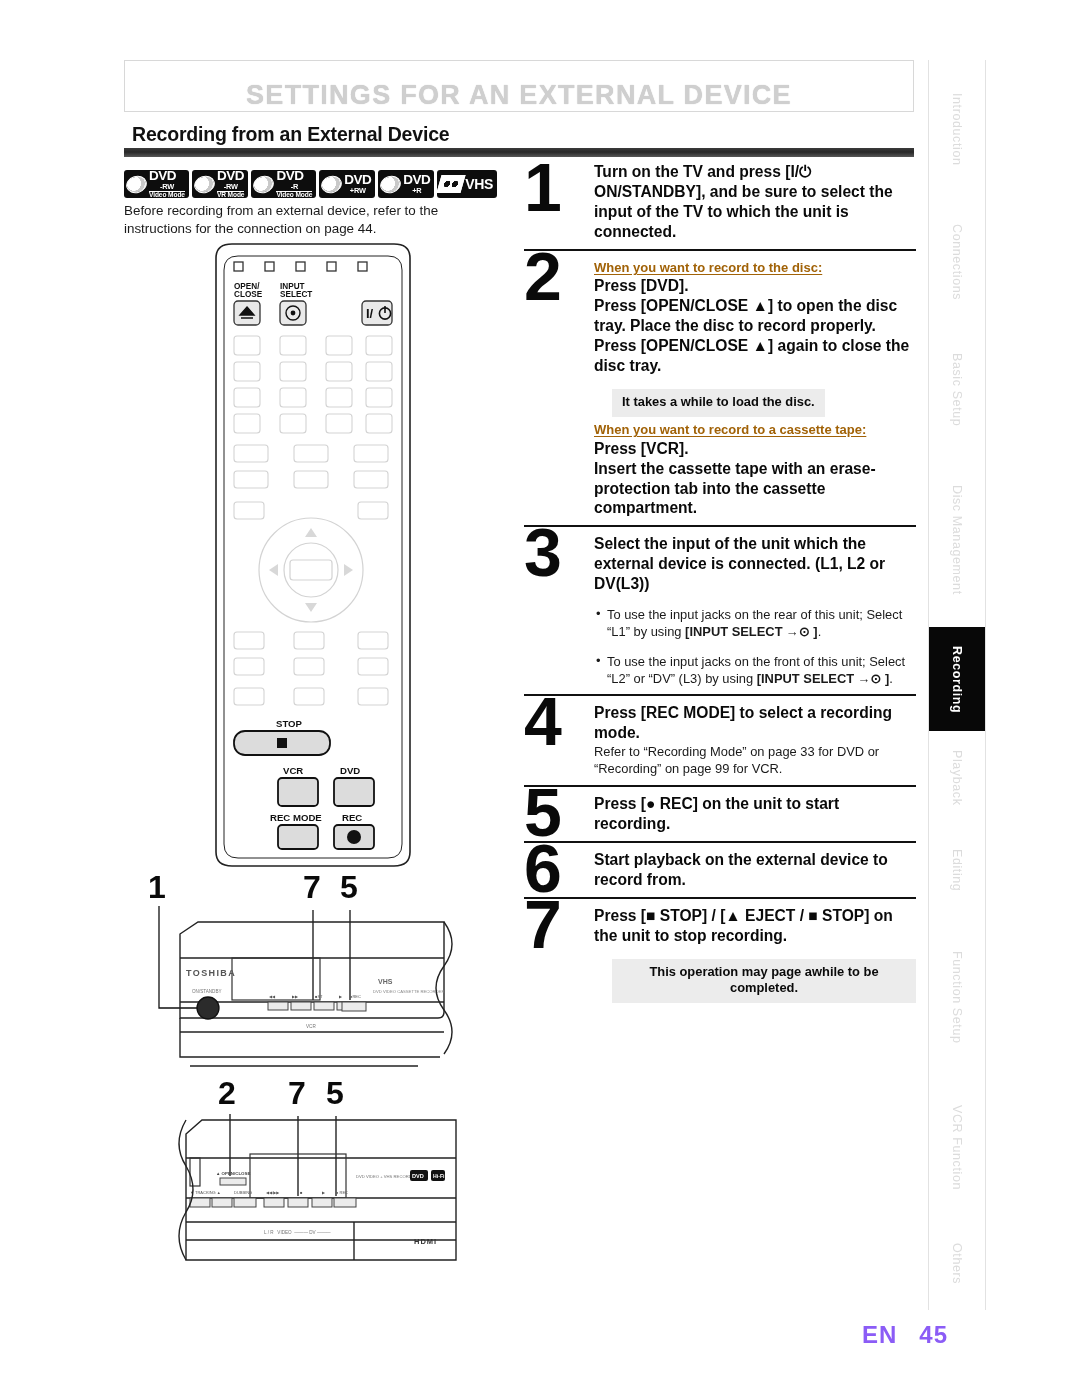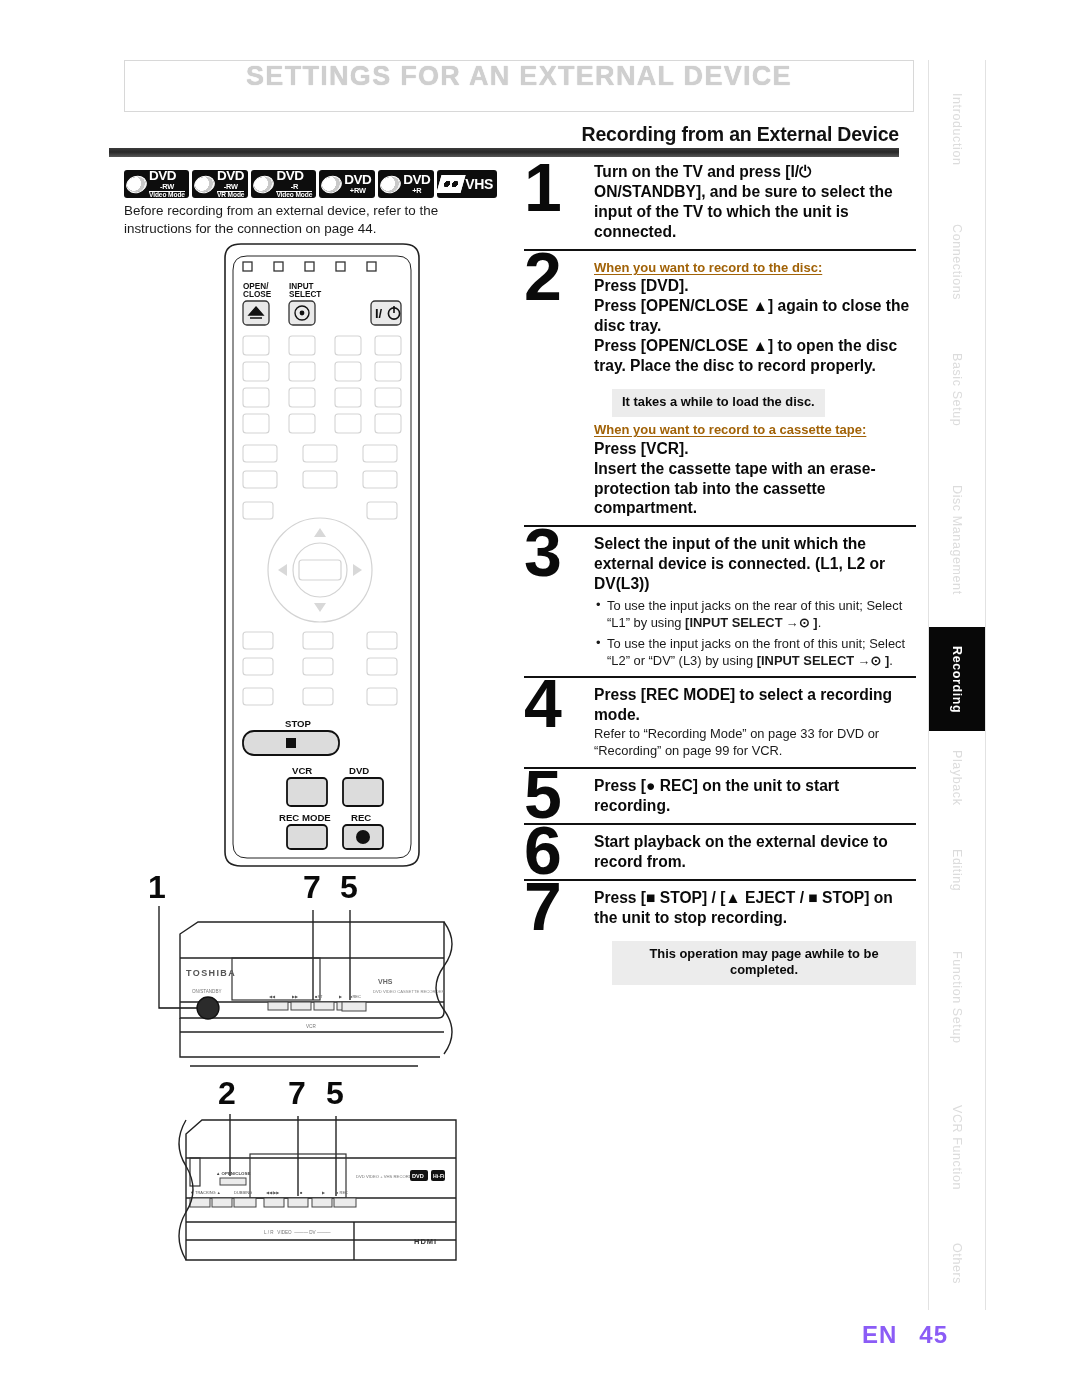--- a/index.html
+++ b/index.html
@@ -6,30 +6,30 @@
   body{
     width:1080px;height:1397px;position:relative;overflow:hidden;
     font-family:"Liberation Sans", sans-serif;color:#111;
   }
   .page{position:absolute;inset:0;}
 
   
   .banner{
     position:absolute;left:124px;top:60px;width:790px;height:52px;
     border:1px solid #d8d8d8;box-sizing:border-box;
-    display:flex;align-items:flex-start;justify-content:center;
+    display:flex;align-items:flex-end;justify-content:center;
   }
   .banner-text{
     font-size:27px;font-weight:700;letter-spacing:1.3px;
     color:#cfcfcf;text-shadow:0 0 1px #bdbdbd;white-space:nowrap;
     font-family:"Liberation Sans", sans-serif;
   }
 
   
-  .sect{position:absolute;left:109px;top:122px;width:790px;text-align:right;}
+  .sect{position:absolute;left:124px;top:122px;width:790px;}
   .sect-title{font-size:19.5px;font-weight:700;letter-spacing:-.2px;
     padding-left:8px;line-height:1.25;color:#111;}
   .sect-rule{height:9px;margin-top:2px;
     background:linear-gradient(180deg,#2c2c2c 0%,#171717 45%,#4a4a4a 100%);
     opacity:.93;}
 
   
   .colL{position:absolute;left:124px;top:168px;width:385px;}
   .colR{position:absolute;left:524px;top:162px;width:392px;}
 
@@ -56,41 +56,41 @@
   .badge .btxt{display:flex;flex-direction:column;justify-content:center;line-height:1;}
   .badge .b1{color:#fff;font-size:13.5px;font-weight:700;letter-spacing:-.5px;}
   .badge .b2{color:#fff;font-size:7.4px;font-weight:700;letter-spacing:-.2px;text-align:center;margin-top:.5px;}
   .badge .b3{color:#fff;font-size:6.6px;font-weight:700;letter-spacing:-.1px;
     text-align:center;margin-top:.6px;border-top:1px solid #fff;padding-top:.5px;}
   .badge .vhs{color:#fff;font-size:14px;font-weight:700;letter-spacing:-.4px;}
 
   .intro{font-size:13.4px;line-height:1.34;margin-top:4px;color:#1a1a1a;}
 
   
-  .remote-wrap{position:absolute;left:207px;top:240px;width:230px;height:630px;}
+  .remote-wrap{position:absolute;left:198px;top:240px;width:230px;height:630px;}
   .remote-svg{position:absolute;left:0;top:0;}
 
   
   .dev1{position:absolute;left:128px;top:862px;width:390px;height:205px;}
   .dev2{position:absolute;left:138px;top:1062px;width:390px;height:225px;}
 
   
   .step{position:relative;padding-left:70px;min-height:40px;}
   .step + .step{border-top:2.4px solid #111;margin-top:7px;padding-top:7px;}
   .stepnum{
     position:absolute;left:0;top:-4px;width:62px;
     font-size:68px;font-weight:700;line-height:.86;color:#0a0a0a;
     font-family:"Liberation Sans", sans-serif;letter-spacing:-3px;
     text-align:left;
   }
   .s-b{font-size:15.6px;font-weight:700;line-height:1.28;color:#0a0a0a;}
   .s-u{font-size:13px;font-weight:700;line-height:1.28;color:#a16207;
     text-decoration:underline;text-underline-offset:2px;display:inline;}
   .s-n{font-size:12.9px;font-weight:400;line-height:1.3;color:#1a1a1a;margin-top:1px;}
-  .s-bul{font-size:12.9px;line-height:1.3;color:#1a1a1a;margin-top:4px;
+  .s-bul{font-size:12.9px;line-height:1.3;color:#1a1a1a;margin-top:13px;
     padding-left:13px;position:relative;}
   .s-bul::before{content:"•";position:absolute;left:2px;top:-1px;font-size:13px;}
   .kb{font-weight:700;}
   .note{
     margin:13px 0 3px 18px;padding:5px 10px 6px;display:inline-block;
     font-size:12.9px;font-weight:700;line-height:1.3;color:#0a0a0a;text-align:center;
     background-color:#ececec;
     background-image:
       radial-gradient(circle at 1px 1px, rgba(140,140,140,.55) .6px, transparent .7px),
       radial-gradient(circle at 3px 4px, rgba(170,170,170,.45) .5px, transparent .6px);
@@ -379,22 +379,22 @@
 
     <div class="step">
       <div class="stepnum">1</div>
       <div class="s-b">Turn on the TV and press [I/⏻ ON/STANDBY], and be sure to select the input of the TV to which the unit is connected.</div>
     </div>
 
     <div class="step">
       <div class="stepnum">2</div>
       <div><span class="s-u">When you want to record to the disc:</span></div>
       <div class="s-b">Press [DVD].</div>
+      <div class="s-b">Press [OPEN/CLOSE ▲] to open the disc tray. Place the disc to record properly.</div>
       <div class="s-b">Press [OPEN/CLOSE ▲] again to close the disc tray.</div>
-      <div class="s-b">Press [OPEN/CLOSE ▲] to open the disc tray. Place the disc to record properly.</div>
       <div class="note">It takes a while to load the disc.</div>
       <div><span class="s-u">When you want to record to a cassette tape:</span></div>
       <div class="s-b">Press [VCR].</div>
       <div class="s-b">Insert the cassette tape with an erase-protection tab into the cassette compartment.</div>
     </div>
 
     <div class="step">
       <div class="stepnum">3</div>
       <div class="s-b">Select the input of the unit which the external device is connected. (L1, L2 or DV(L3))</div>
       <div class="s-bul"><span>To use the input jacks on the rear of this unit; Select “L1” by using </span><span class="kb">[INPUT SELECT →⊙ ]</span><span>.</span></div>

